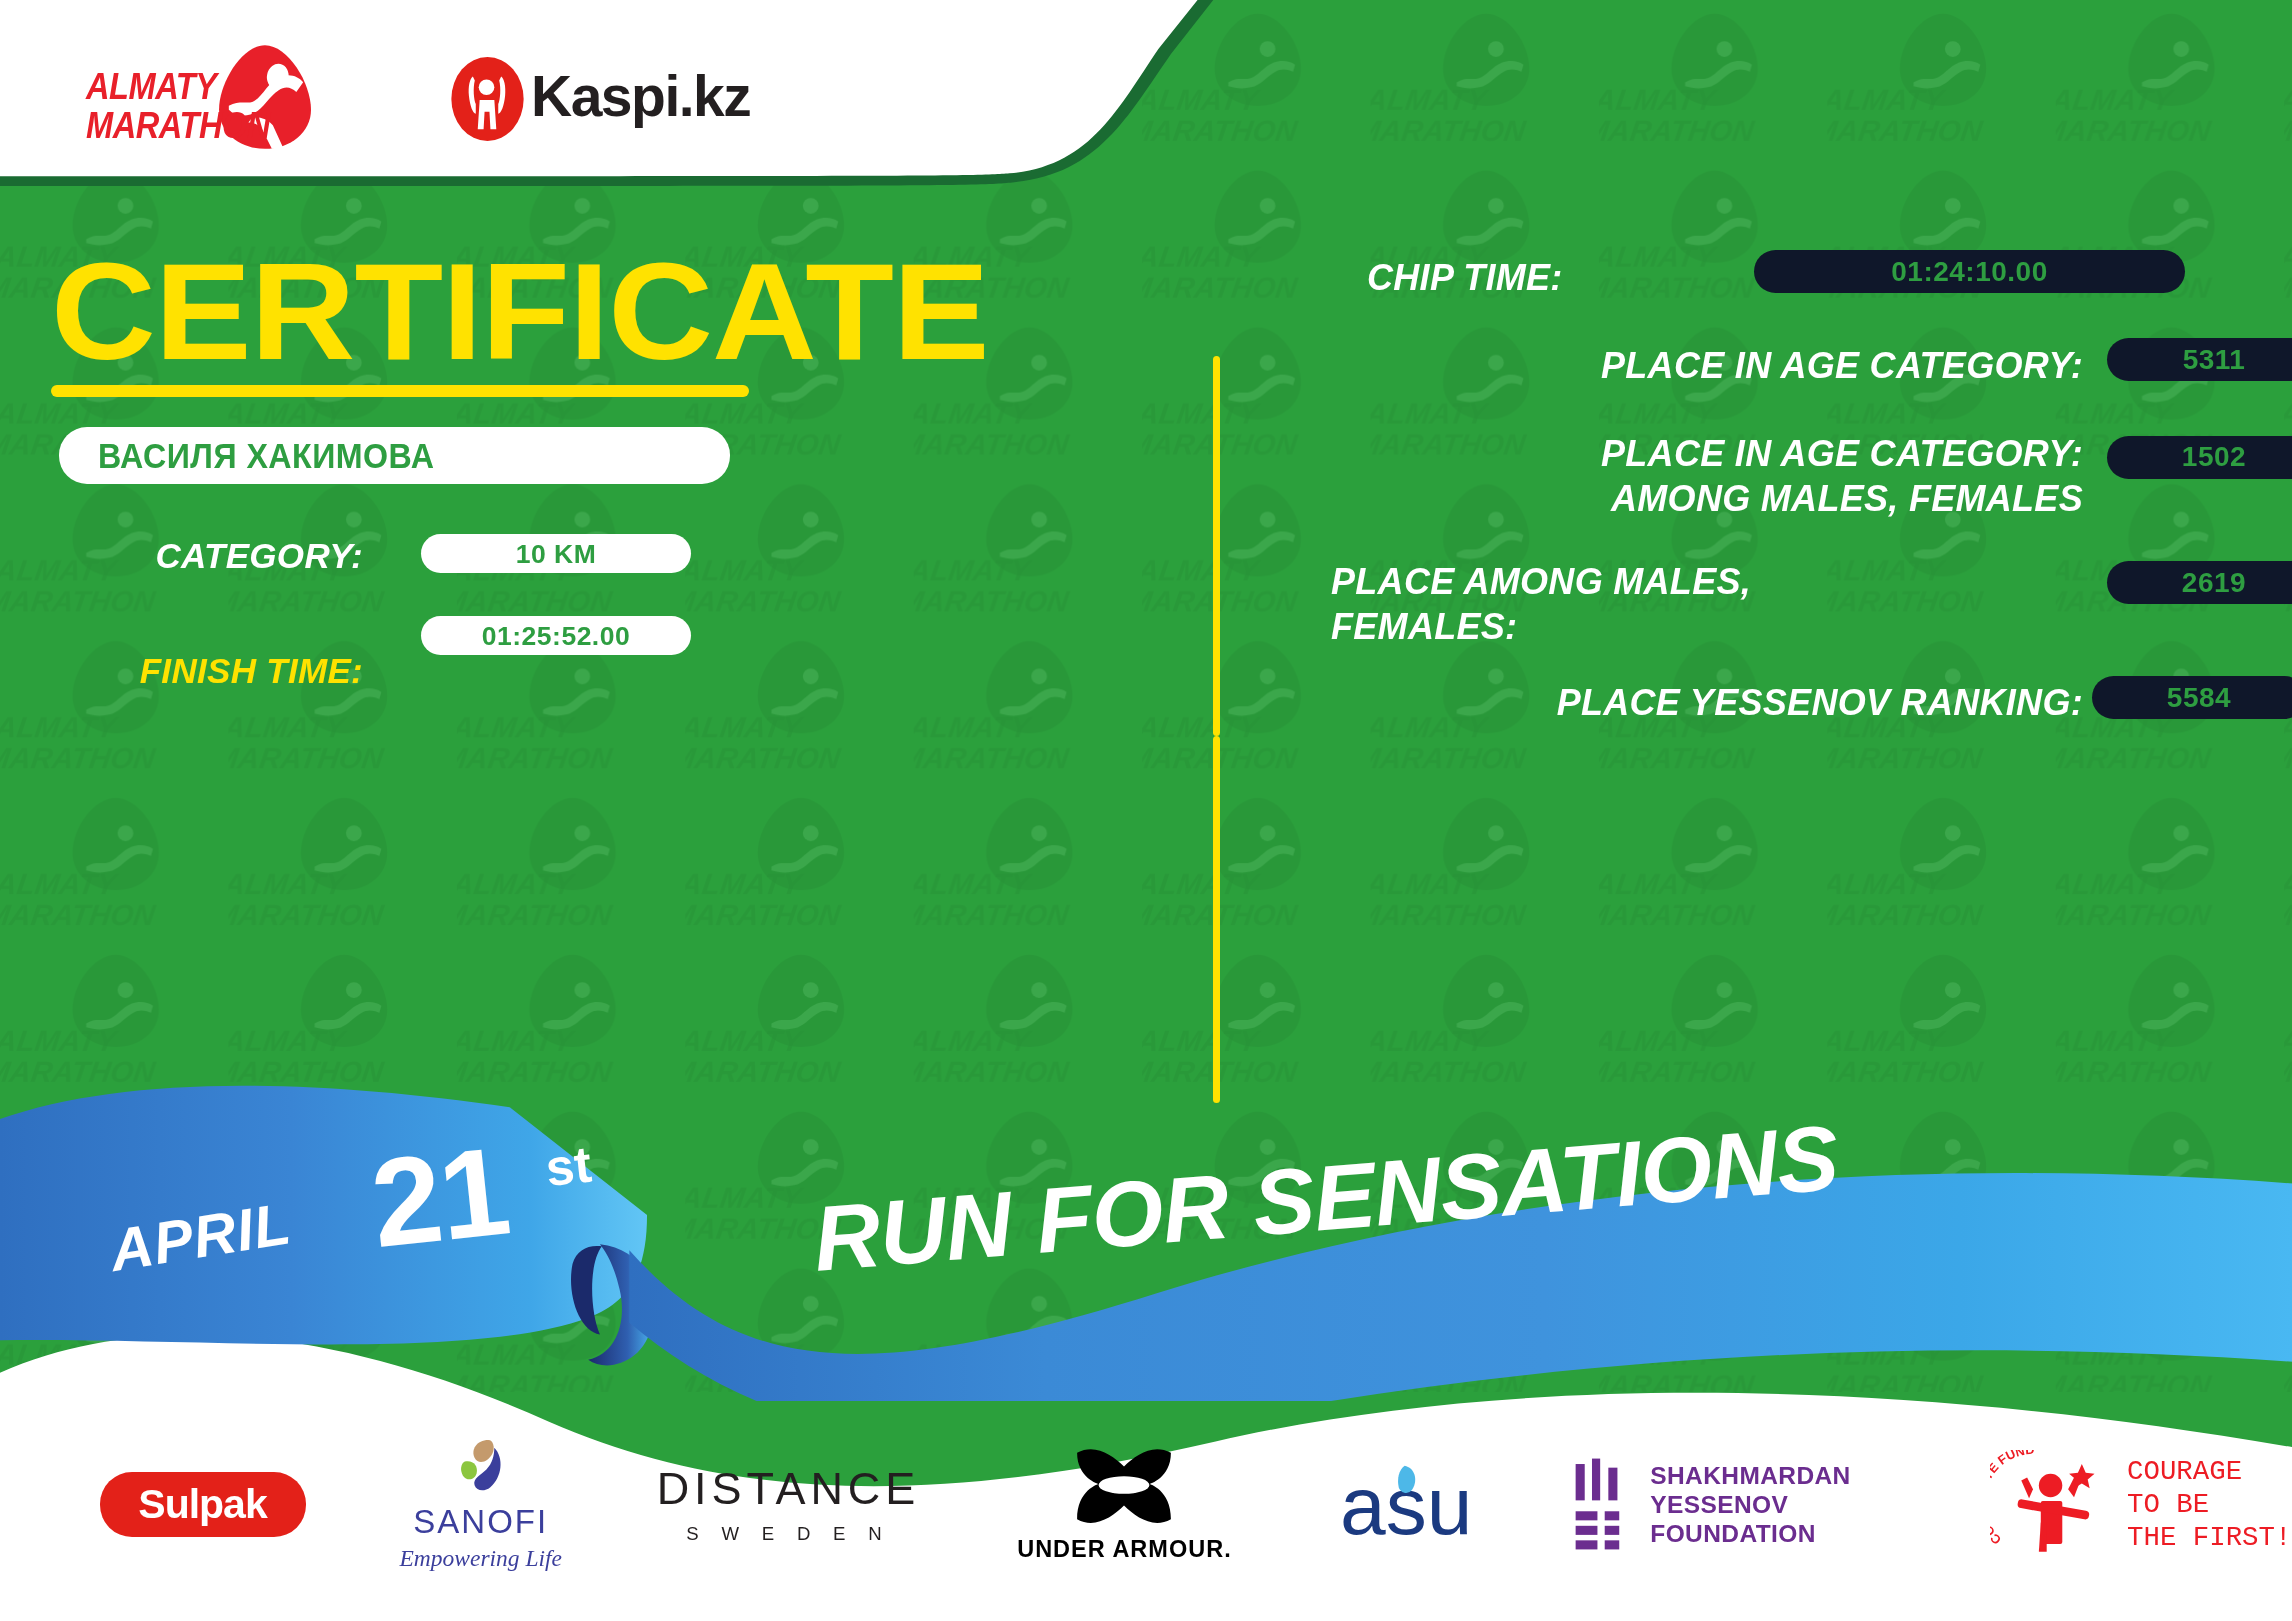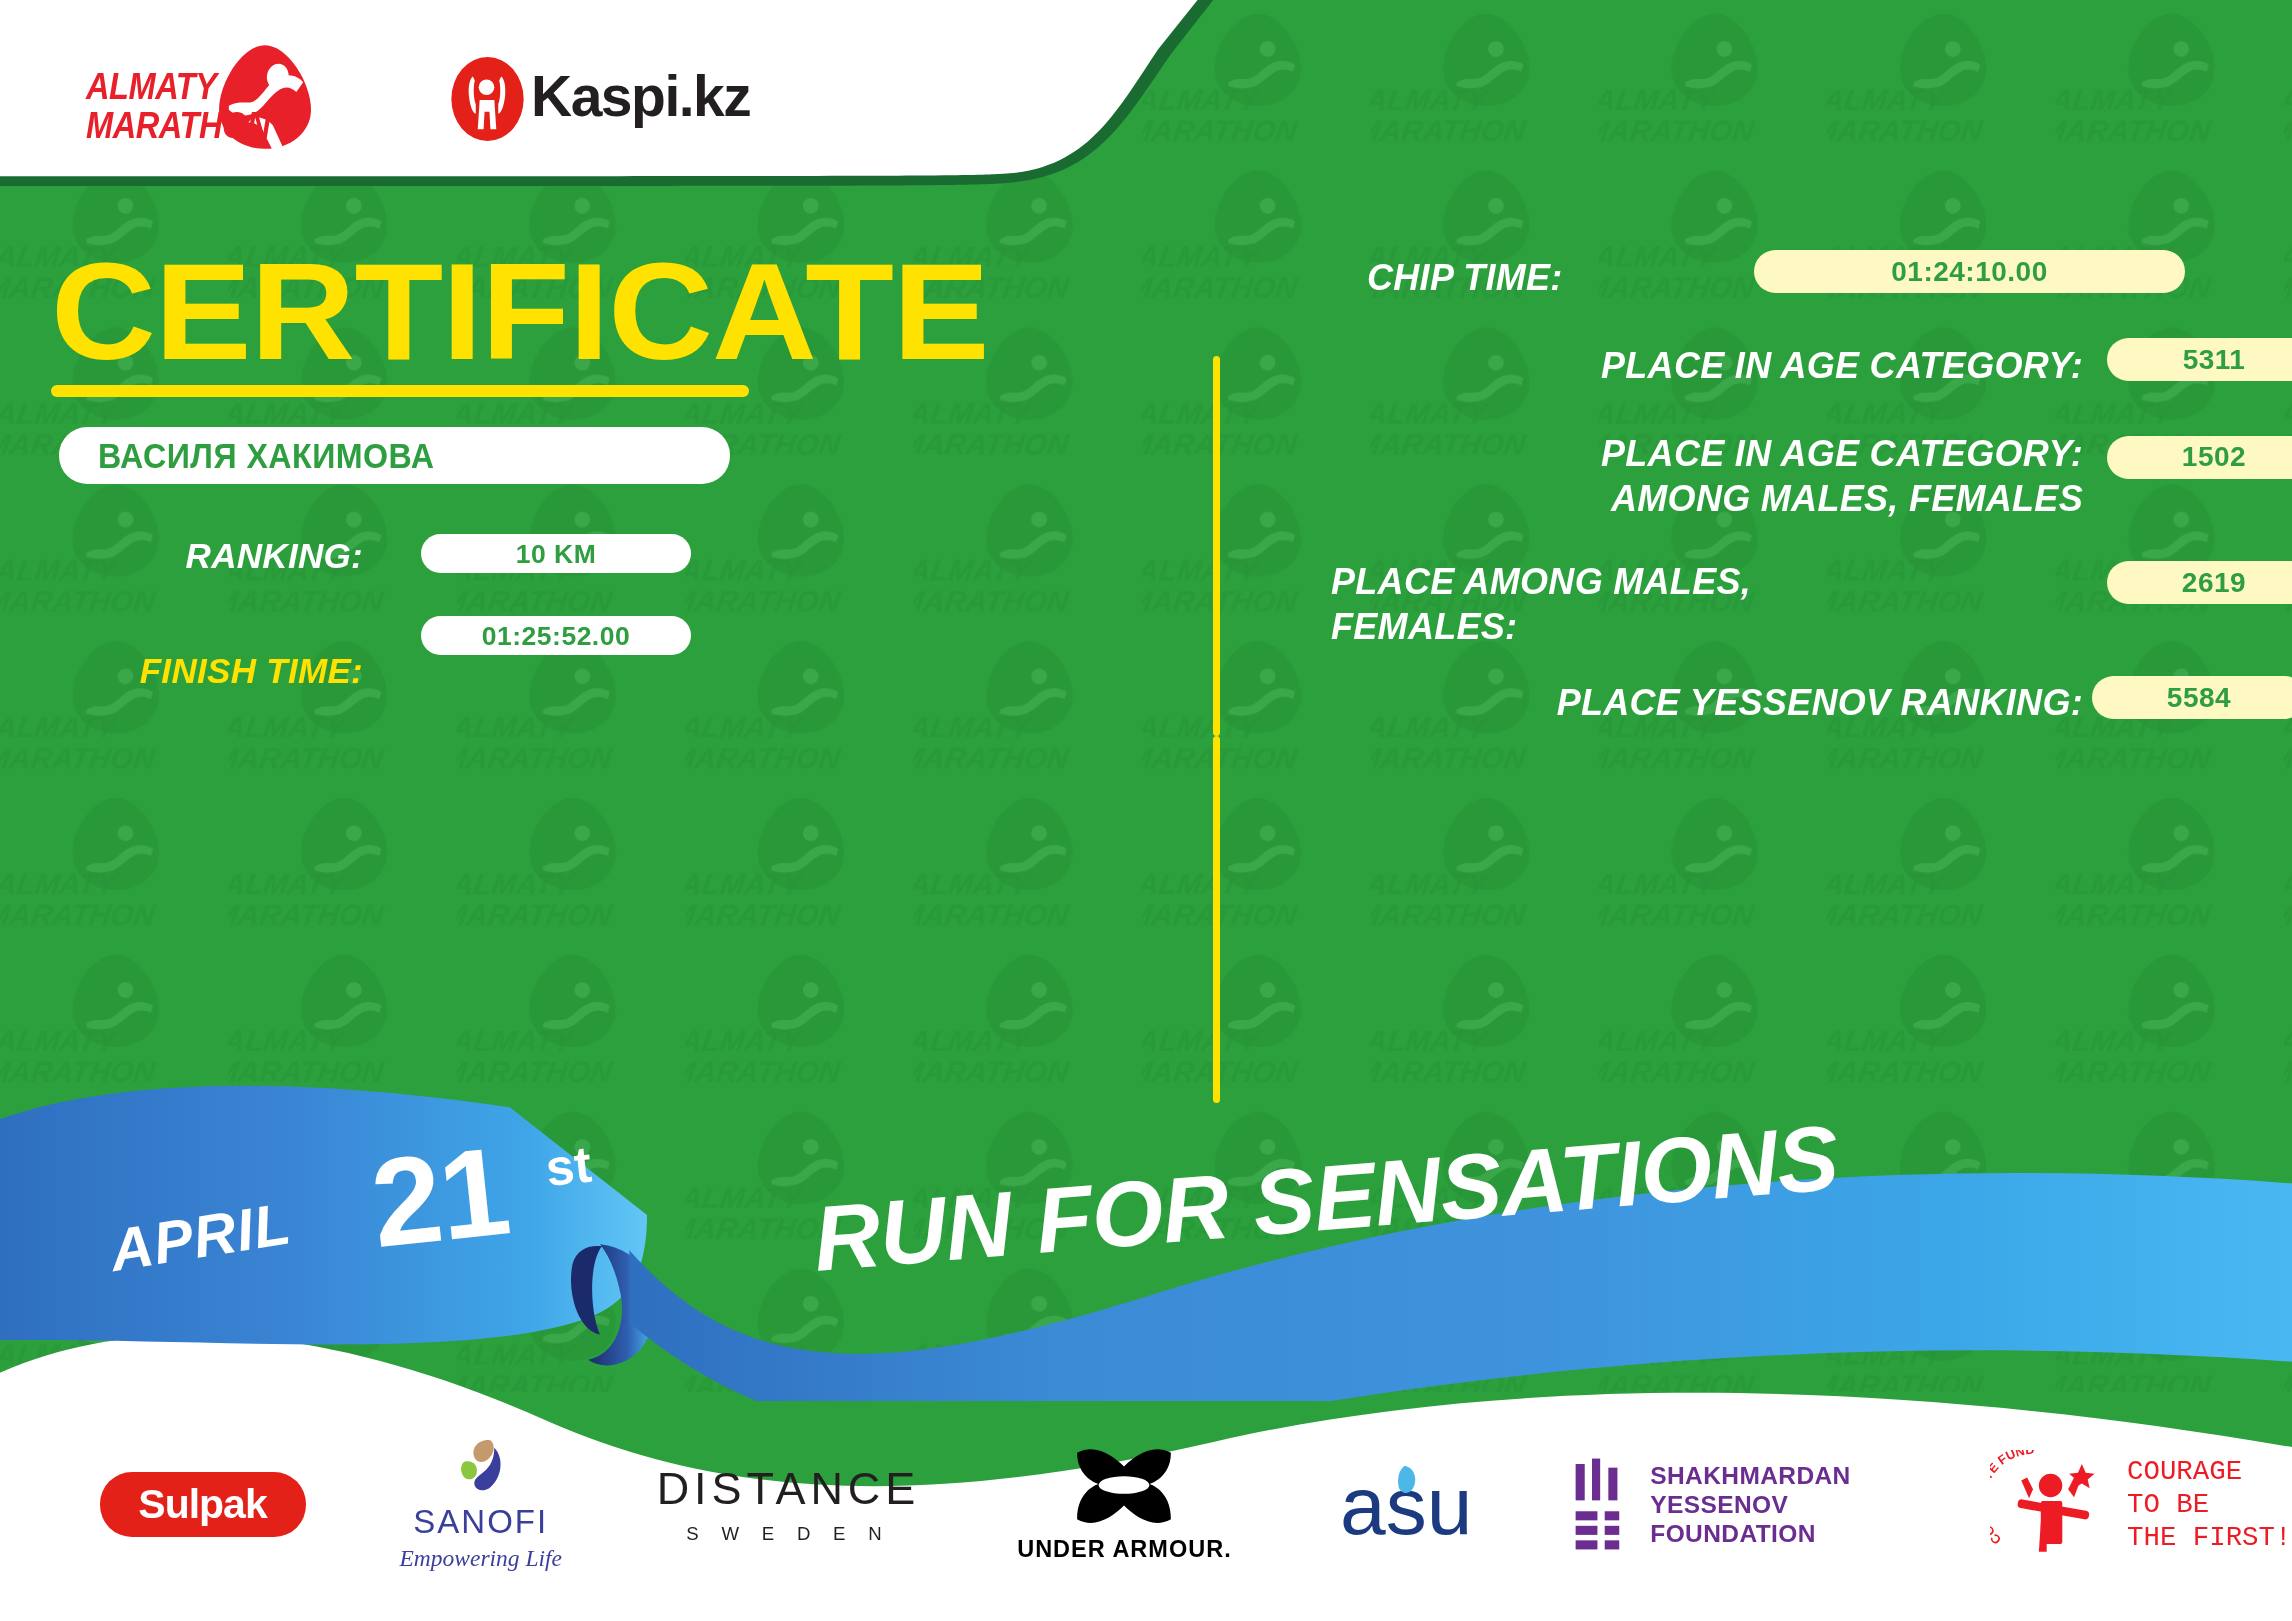--- a/index.html
+++ b/index.html
@@ -113,21 +113,21 @@
 
   .stat {
     position:absolute; left:0; width:1072px;
   }
   .stat .s-label {
     position:absolute; color:#fff; font-size:36px; line-height:45px;
     font-weight:bold; font-style:italic; letter-spacing:0.3px;
     text-align:right; white-space:pre-line;
   }
   .stat .s-pill {
-    position:absolute; background:#fef9c3; border-radius:21.6px; height:43px;
+    position:absolute; background:#0f172a; border-radius:21.6px; height:43px;
   }
   .stat .s-pill span {
     position:absolute; left:50%; top:50%; transform:translate(-50%,-50%);
     color:#2e9e41; font-size:28px; font-weight:bold; letter-spacing:0.5px;
     white-space:nowrap;
   }
 
   #stat-0 { top:54px; }
   #stat-0 .s-label { left:0; top:4.9px; width:608px; text-align:left; padding-left:147px; }
   #stat-0 .s-pill { left:534px; top:0; width:431px; }
@@ -284,21 +284,21 @@
   <div class="left-col">
 
     <div class="cert-title">CERTIFICATE</div>
     <div class="title-rule"></div>
 
     <div class="name-pill">
       <span>ВАСИЛЯ ХАКИМОВА</span>
     </div>
 
     <div class="row-left" id="row-distance">
-      <div class="lbl">RANKING:</div>
+      <div class="lbl">CATEGORY:</div>
       <div class="pill">
         <span>10 KM</span>
       </div>
     </div>
 
     <div class="row-left" id="row-finish">
       <div class="lbl">FINISH TIME:</div>
       <div class="pill">
         <span>01:25:52.00</span>
       </div>

